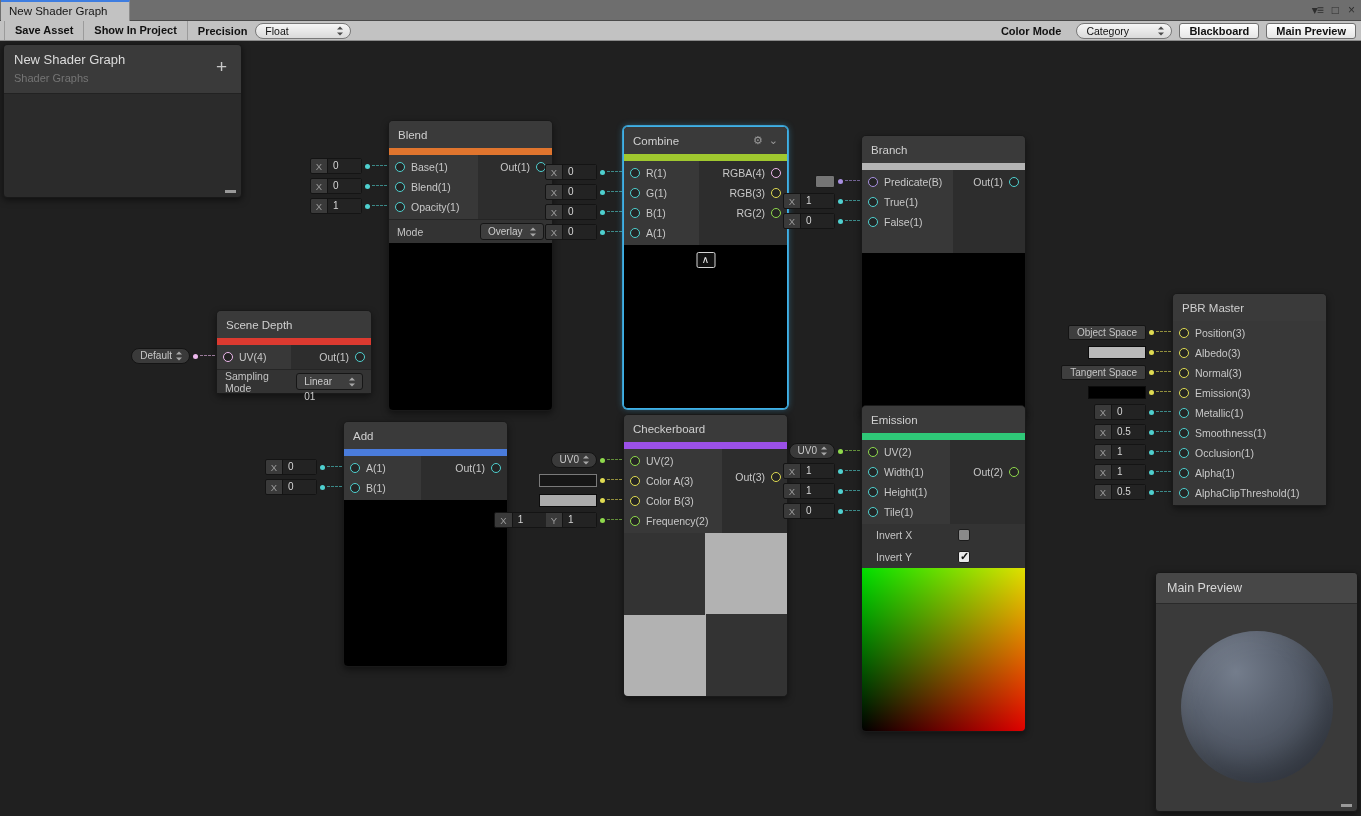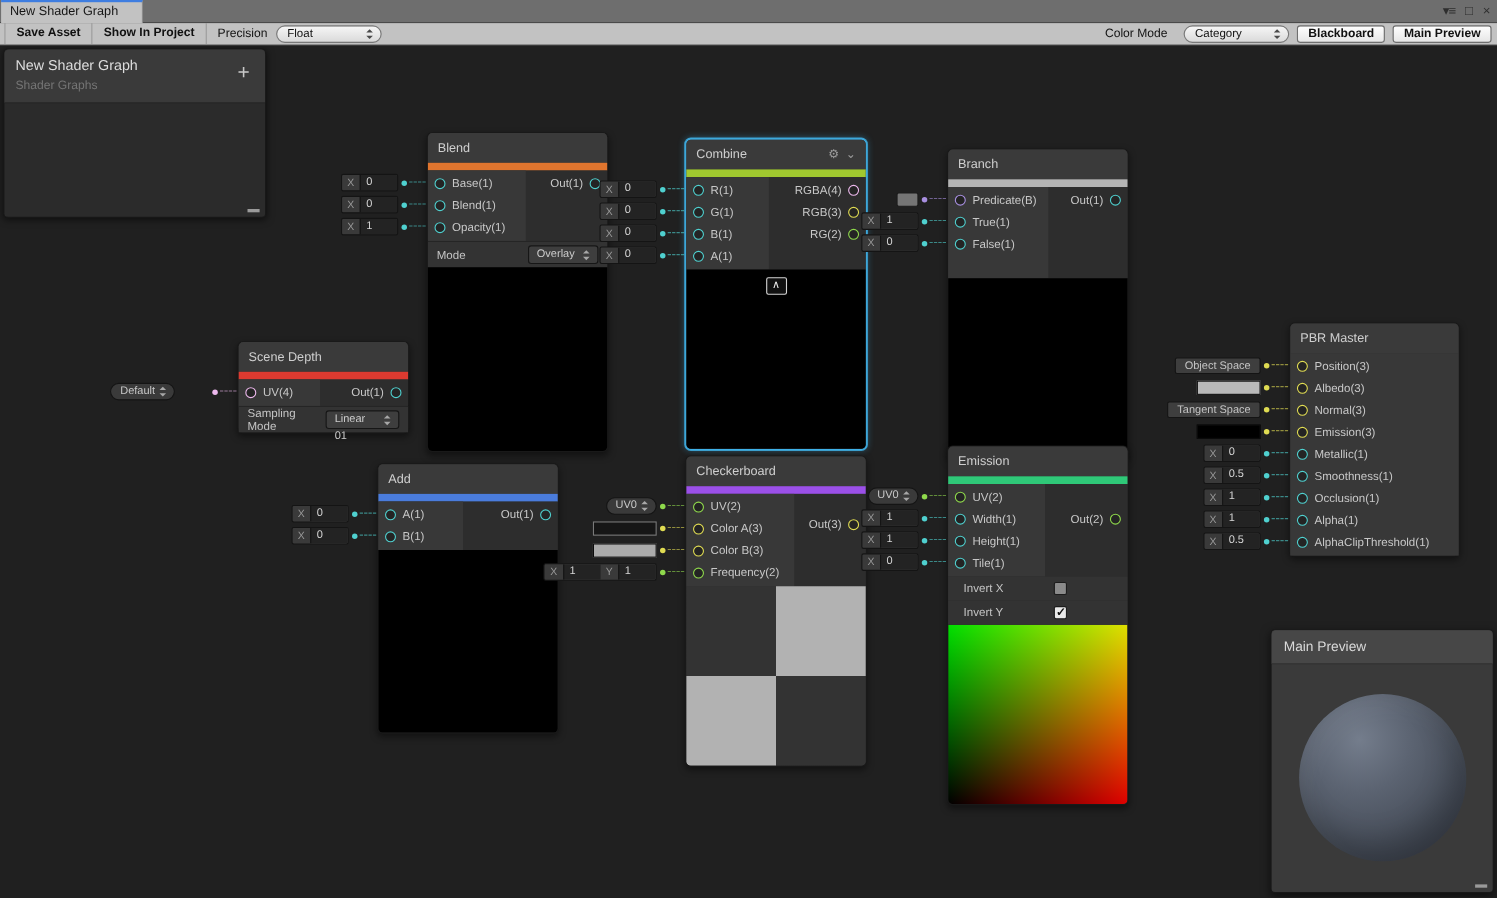--- a/index.html
+++ b/index.html
@@ -12,21 +12,21 @@
              border-top:2px solid #3E7DE0; border-right:1px solid #8B8B8B; color:#151515;
              font-size:11.5px; line-height:18px; padding-left:8px; }
   .win-icons { position:absolute; right:6px; top:3px; display:flex; gap:9px; color:#2E2E2E; font-size:12px; line-height:14px; }
   .win-icons span { cursor:default; }
   .menu-glyph { font-size:12px; letter-spacing:-1px; }
 
   .toolbar { position:absolute; left:0; top:21px; width:100%; height:20px; background:#C2C2C2;
              border-bottom:1px solid #8A8A8A; display:flex; align-items:center; font-size:11px; color:#111; z-index:20; }
   .tb-btn { font-weight:bold; height:100%; line-height:19px; padding:0 10px; border-right:1px solid #9B9B9B; }
   .tb-btn:first-child { border-left:1px solid #9B9B9B; margin-left:4px; }
-  .tb-label { font-weight:normal; padding:0 8px 0 10px; }
+  .tb-label { font-weight:bold; padding:0 8px 0 10px; }
   .dd-light { position:relative; height:16px; min-width:96px; background:linear-gradient(#F6F6F6,#DADADA);
               border:1px solid #787878; border-radius:8px; font-size:10.5px; line-height:14px; padding:0 18px 0 9px; color:#111; }
   .tb-right { margin-left:auto; display:flex; align-items:center; gap:7px; padding-right:5px; }
   .tb-white-btn { background:linear-gradient(#FEFEFE,#E6E6E6); border:1px solid #6F6F6F; border-radius:3px;
                   font-size:11px; font-weight:bold; padding:1px 9px; color:#111; }
 
   .arr { position:absolute; right:6px; top:50%; width:7px; height:9px; transform:translateY(-50%); color:#4A4A4A; }
   .arr::before { content:""; position:absolute; top:0; left:0; border-left:3.5px solid transparent; border-right:3.5px solid transparent; border-bottom:3.5px solid currentColor; }
   .arr::after  { content:""; position:absolute; bottom:0; left:0; border-left:3.5px solid transparent; border-right:3.5px solid transparent; border-top:3.5px solid currentColor; }
 
@@ -336,21 +336,21 @@
             <span class="plabel">Out(1)</span>
             <span class="ring" style="border-color: rgb(79, 208, 207);"></span>
           </div>
         </div>
       </div>
       <div class="n-ctrl">
         <span>Sampling Mode</span>
         <div class="n-dd">Linear 01<span class="arr"></span></div>
       </div>
     </div>
-    <div class="widget" style="top: 348px; right: 1202px;">
+    <div class="widget" style="top: 348px; right: 1171px;">
       <div class="w-dd">Default<span class="arr"></span></div>
     </div>
     <div class="dot" style="left: 193px; top: 353.5px; background: rgb(237, 184, 237);"></div>
     <div class="dash" style="left: 200px; top: 355px; width: 15px; border-top-color: rgba(237, 184, 237, 0.6);"></div>
     <div class="node" style="left: 343px; top: 421px; width: 165px;">
       <div class="n-title">
         <span class="t">Add</span>
       </div>
       <div class="n-accent" style="background: rgb(74, 124, 220);"></div>
       <div class="n-ports" style="height: 44px;">

